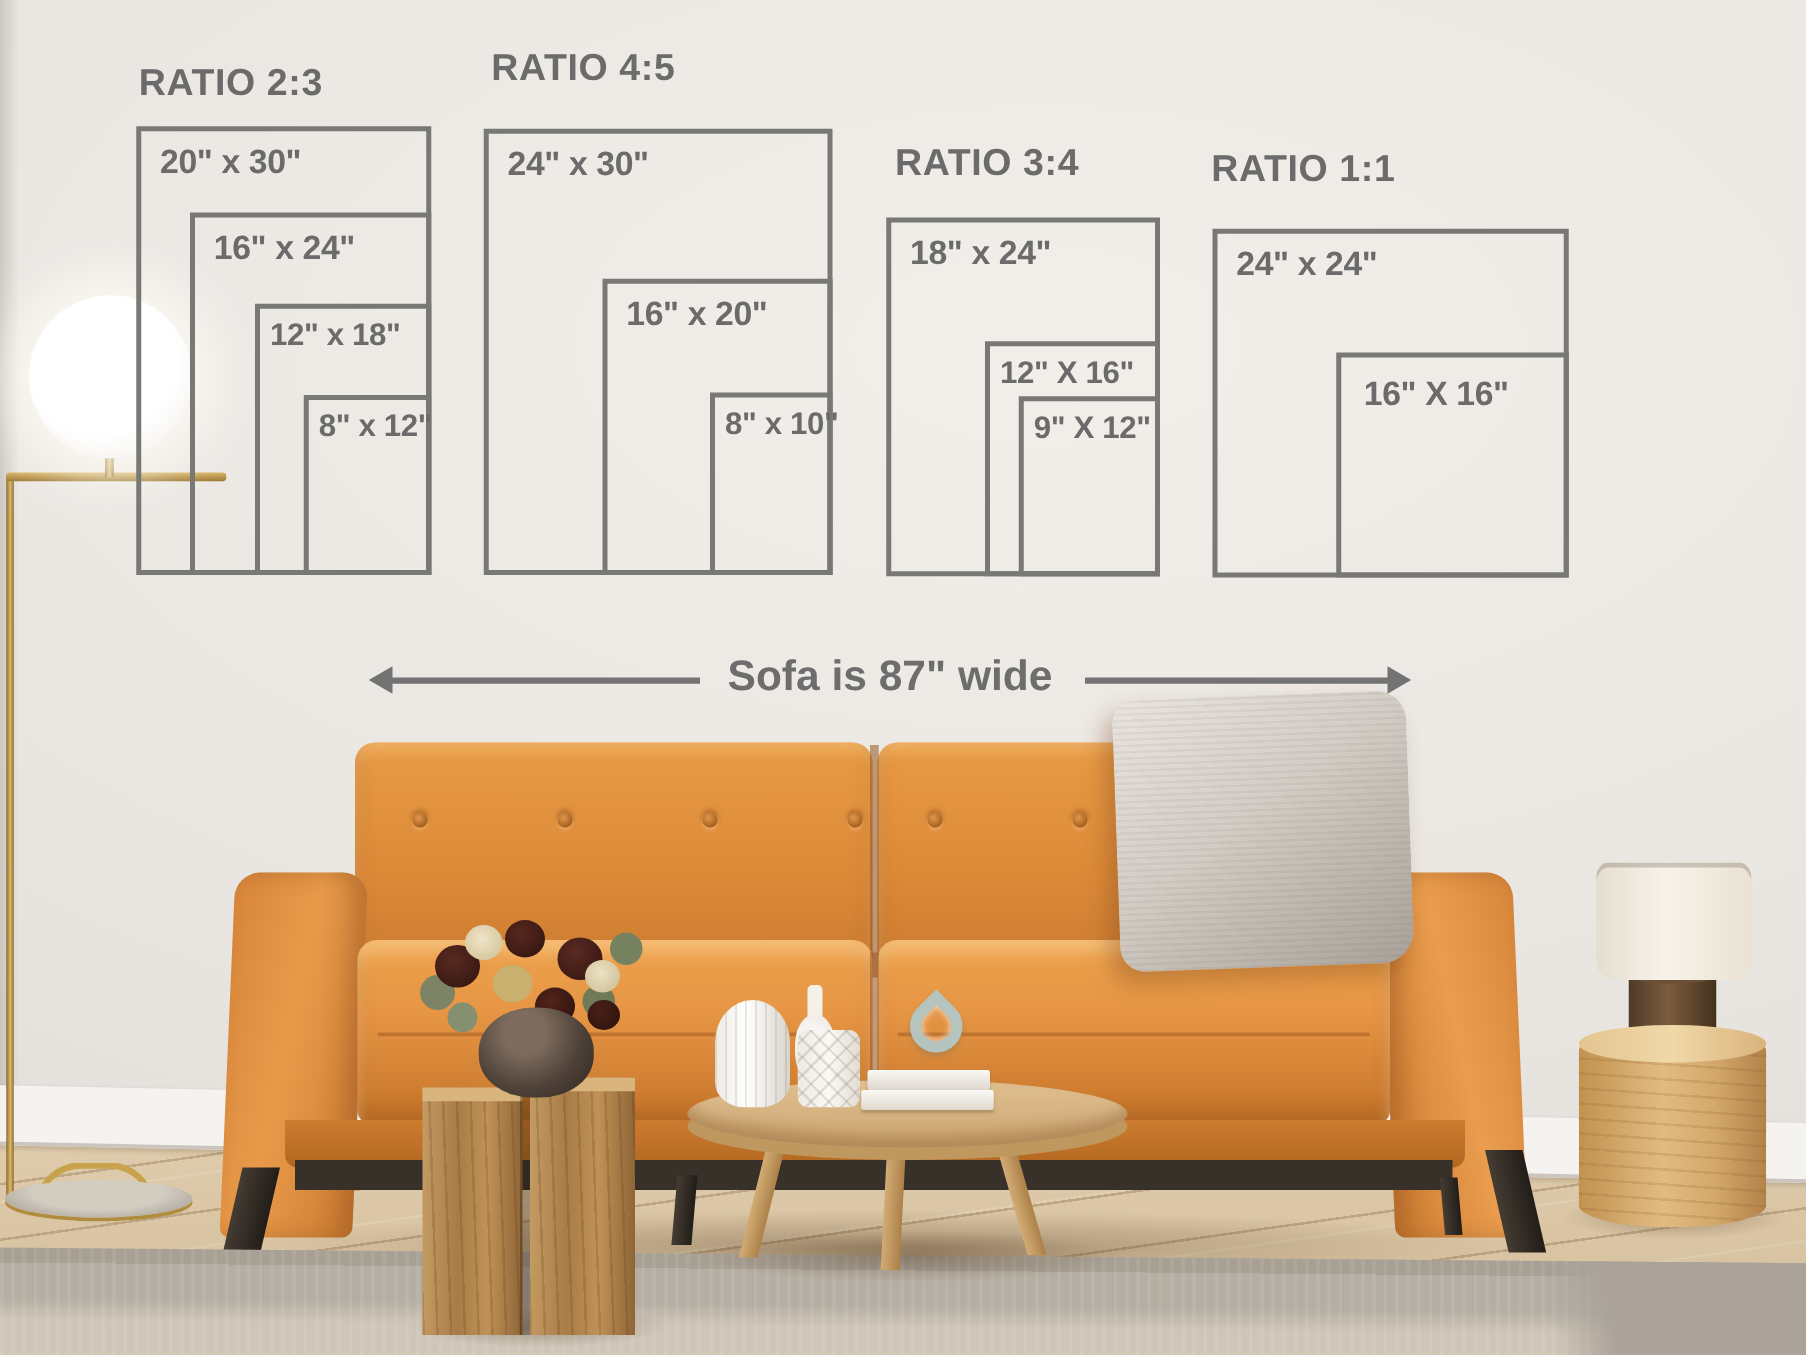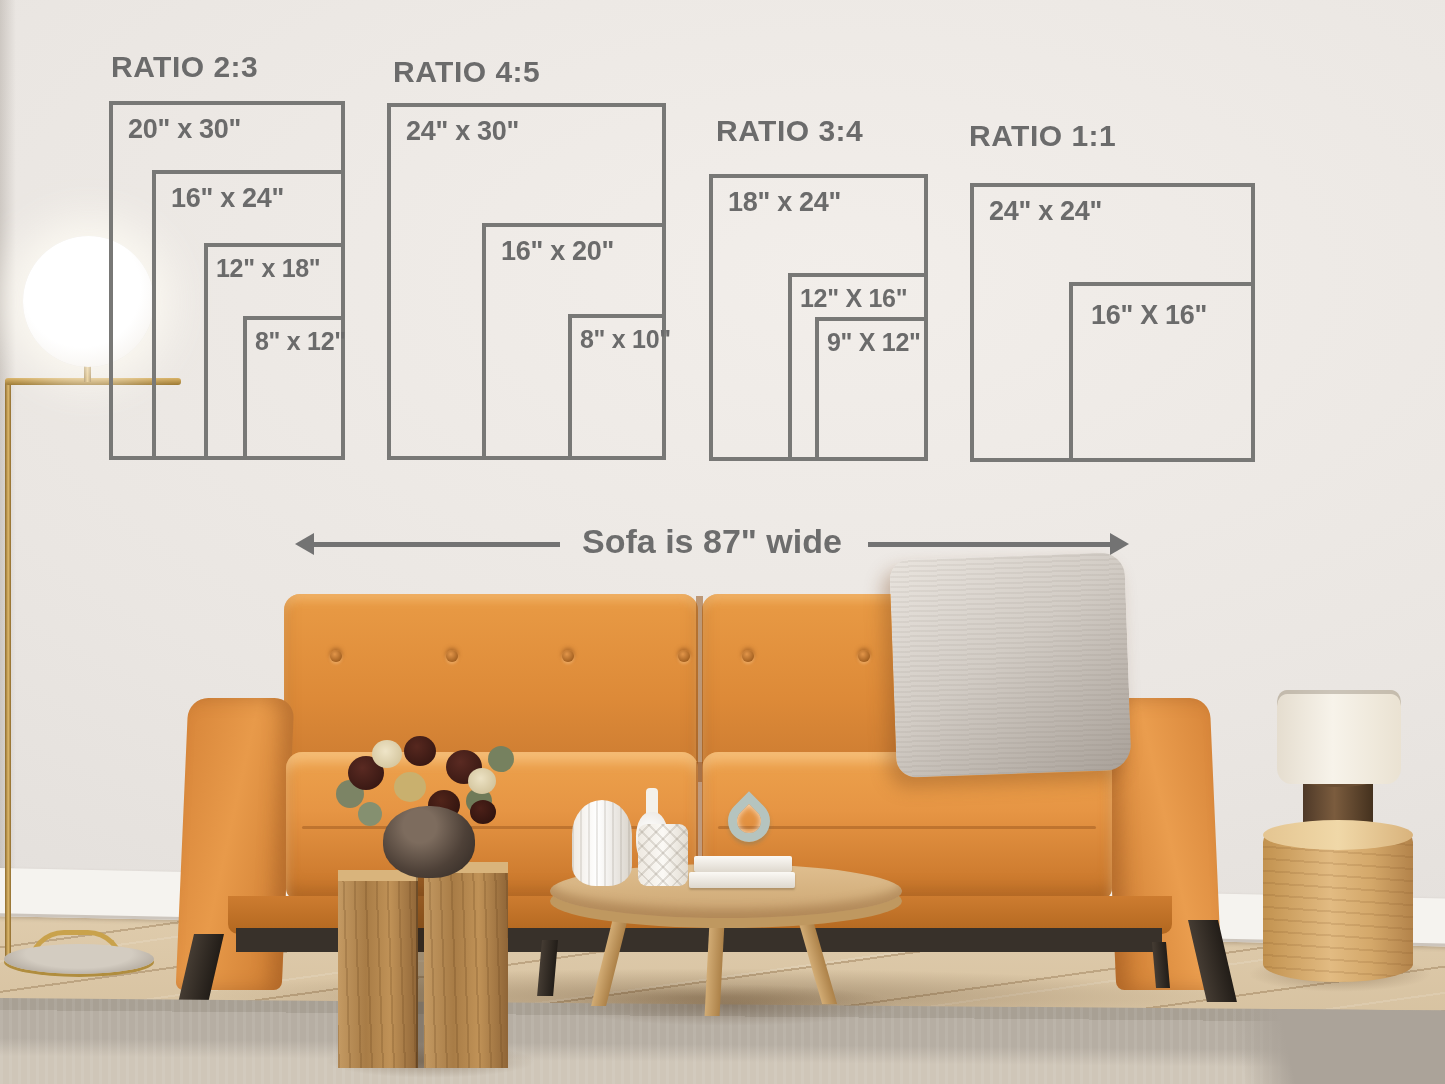--- a/index.html
+++ b/index.html
@@ -274,21 +274,21 @@
     <div class="frame" style="left:152px;top:170px;width:193px;height:290px">
       <span class="size-label">16" x 24"</span>
     </div>
     <div class="frame" style="left:204px;top:243px;width:141px;height:217px">
       <span class="size-label sm">12" x 18"</span>
     </div>
     <div class="frame" style="left:243px;top:316px;width:102px;height:144px">
       <span class="size-label sm">8" x 12"</span>
     </div>
 
-    <div class="ratio-title" style="left:393px;top:55px">RATIO 4:5</div>
+    <div class="ratio-title" style="left:393px;top:38px">RATIO 4:5</div>
     <div class="frame" style="left:387px;top:103px;width:279px;height:357px">
       <span class="size-label">24" x 30"</span>
     </div>
     <div class="frame" style="left:482px;top:223px;width:184px;height:237px">
       <span class="size-label">16" x 20"</span>
     </div>
     <div class="frame" style="left:568px;top:314px;width:98px;height:146px">
       <span class="size-label sm">8" x 10"</span>
     </div>
 

